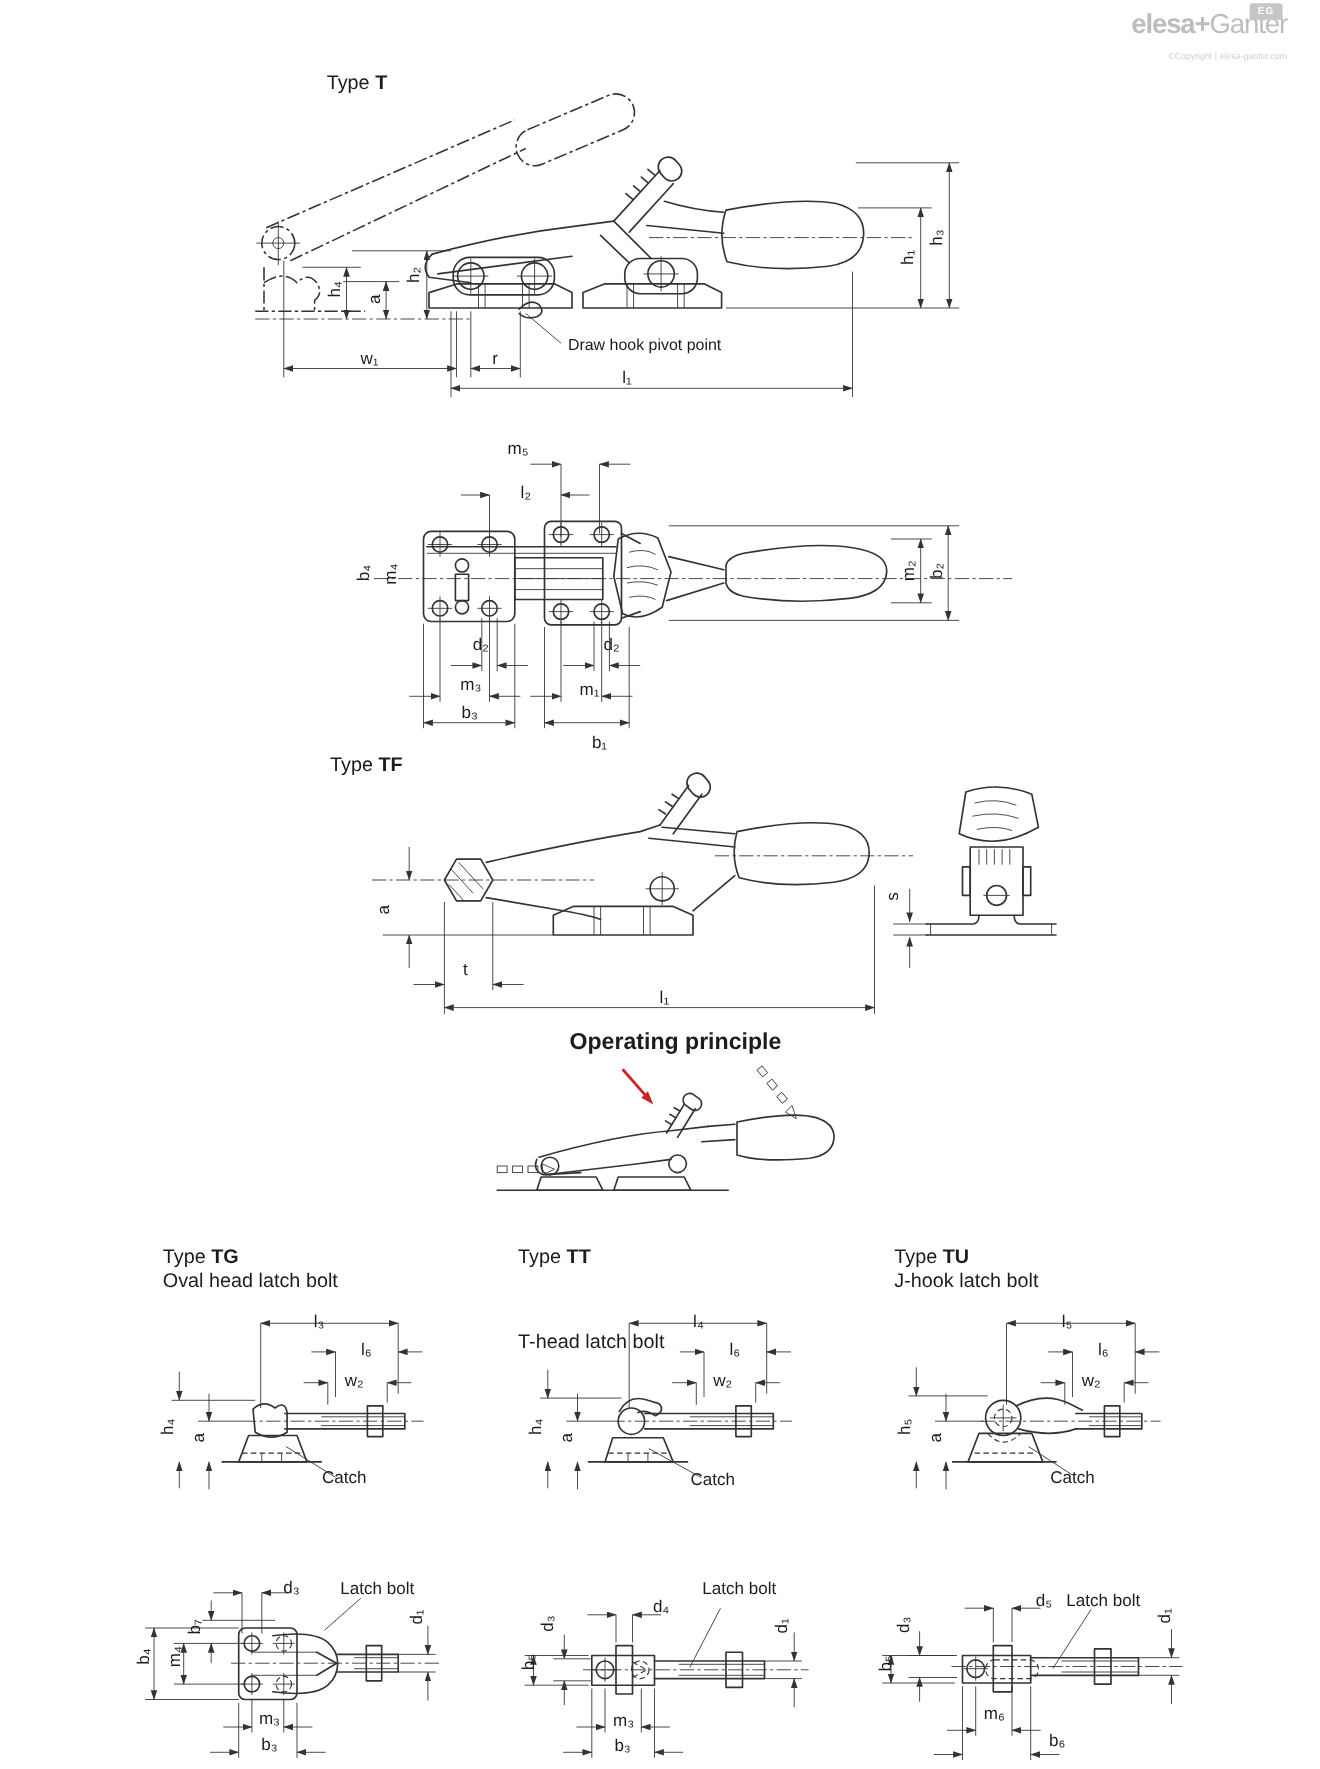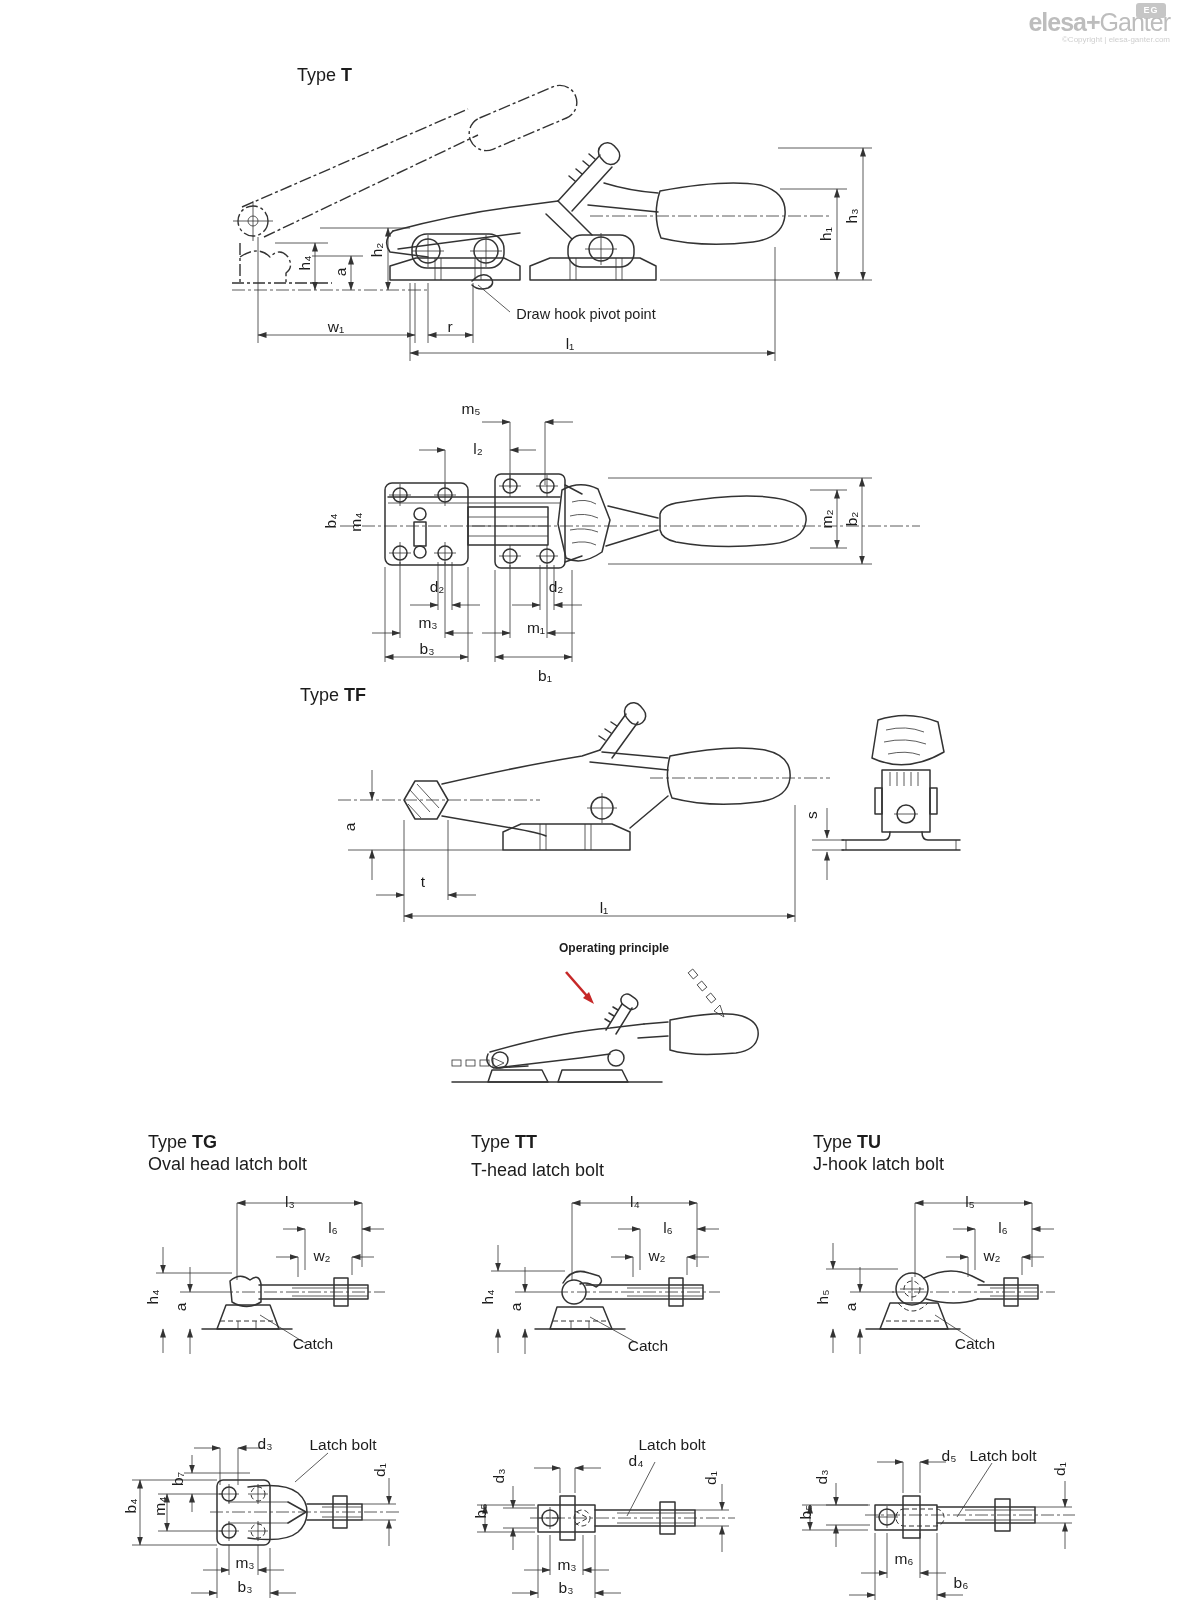--- a/index.html
+++ b/index.html
@@ -14,21 +14,21 @@
   .od{stroke:#333;stroke-width:1.4;fill:none;stroke-dasharray:12 3 3 3;stroke-linejoin:round}
   .L,.R,.T{position:absolute;color:#1c1c1c;font-size:15.5px;white-space:nowrap}
   .L{transform:translate(-50%,-50%)}
   .R{transform:translate(-50%,-50%) rotate(-90deg)}
   .T{font-size:18px;line-height:19px}
   .note{font-size:14.5px}
   .ttl b{font-weight:bold}
   #logo{position:absolute;top:10px;left:990px;width:180px;text-align:right;color:#bdbdbd}
   #logo .brand{font-weight:bold;font-size:25px;letter-spacing:-1px;line-height:24px}
   #logo .brand .g{font-weight:normal}
-  #logo .cp{font-size:8px;color:#cfcfcf;margin-top:1px}
+  #logo .cp{font-size:8px;color:#cfcfcf;margin-top:13px}
   #badge{position:absolute;top:3px;left:1136px;width:30px;height:15px;background:#c6c6c6;border-radius:3px;
          color:#fff;font-size:9px;font-weight:bold;text-align:center;line-height:15px;letter-spacing:1px}
 </style>
 </head>
 <body>
 
 <div id="page">
 
   <svg width="0" height="0">
     <defs>
@@ -244,21 +244,21 @@
     <line class="th" x1="522" y1="140" x2="554" y2="140"></line>
       <line class="th" x1="522" y1="150" x2="554" y2="150"></line>
     <line class="a1" x1="537" y1="108" x2="537" y2="138"></line>
       <line class="a1" x1="537" y1="180" x2="537" y2="152"></line>
   </svg>
   <span class="R" style="left:350px;top:827px">a</span>
   <span class="L" style="left:423px;top:882px">t</span>
   <span class="L" style="left:604px;top:908px">l₁</span>
   <span class="R" style="left:812px;top:815px">s</span>
 
-  <span class="L" style="left:614px;top:948px;font-weight:bold;font-size:12px">Operating principle</span>
+  <span class="L" style="left:614px;top:948px;font-weight:bold;font-size:21px">Operating principle</span>
   <svg style="left:430px;top:960px" width="340" height="135" viewBox="0 0 340 135">
     <line class="s" x1="22" y1="122" x2="232" y2="122"></line>
     <path class="s" d="M58,122 L62,110 L112,110 L118,122 Z M128,122 L132,110 L192,110 L198,122 Z"></path>
     <path class="s" d="M58,94 Q54,104 64,108 L98,106"></path>
     <path class="s" d="M60,92 Q130,72 180,68 L214,64"></path>
     <path class="s" d="M66,108 L150,98 L180,94"></path>
     <circle class="s" cx="70" cy="100" r="8"></circle>
       <circle class="s" cx="186" cy="98" r="8"></circle>
     <path class="s" d="M176,70 L192,44 M186,74 L202,48"></path>
     <rect class="s" x="-5" y="-8" width="12" height="18" rx="6" transform="translate(198,42) rotate(-55)"></rect>
@@ -273,21 +273,21 @@
     <polygon class="th" points="294,57 290,45 284,51"></polygon>
     <rect class="th" x="22" y="100" width="9" height="6"></rect>
       <rect class="th" x="36" y="100" width="9" height="6"></rect>
       <rect class="th" x="50" y="100" width="9" height="6"></rect>
     <polygon class="th" points="74,103 63,98 63,108"></polygon>
   </svg>
 
   <div class="T ttl" style="left:148px;top:1133px"><span>Type </span><b>TG</b></div>
   <div class="T" style="left:148px;top:1155px">Oval head latch bolt</div>
   <div class="T ttl" style="left:471px;top:1133px"><span>Type </span><b>TT</b></div>
-  <div class="T" style="left:471px;top:1161px">T-head latch bolt</div>
+  <div class="T" style="left:471px;top:1210px">T-head latch bolt</div>
   <div class="T ttl" style="left:813px;top:1133px"><span>Type </span><b>TU</b></div>
   <div class="T" style="left:813px;top:1155px">J-hook latch bolt</div>
 
   <svg style="left:140px;top:1155px" width="310" height="205" viewBox="0 0 310 205">
     <line class="th" x1="97" y1="48" x2="97" y2="125"></line>
       <line class="th" x1="222" y1="48" x2="222" y2="112"></line>
     <line class="dm" x1="97" y1="48" x2="222" y2="48"></line>
     <line class="th" x1="165" y1="74" x2="165" y2="115"></line>
       <line class="th" x1="212" y1="102" x2="212" y2="120"></line>
     <line class="a1" x1="143" y1="74" x2="165" y2="74"></line>
@@ -473,21 +473,21 @@
       <line class="a1" x1="164" y1="180" x2="138" y2="180"></line>
     <line class="th" x1="93" y1="145" x2="93" y2="208"></line>
       <line class="th" x1="150" y1="145" x2="150" y2="208"></line>
     <line class="a1" x1="67" y1="203" x2="93" y2="203"></line>
       <line class="a1" x1="176" y1="203" x2="150" y2="203"></line>
     <line class="th" x1="250" y1="120" x2="284" y2="120"></line>
       <line class="th" x1="250" y1="136" x2="284" y2="136"></line>
     <line class="a1" x1="277" y1="94" x2="277" y2="120"></line>
       <line class="a1" x1="277" y1="162" x2="277" y2="136"></line>
   </svg>
-  <span class="L" style="left:636px;top:1461px">d₄</span>
+  <span class="L" style="left:601px;top:1461px">d₄</span>
   <span class="L" style="left:672px;top:1445px">Latch bolt</span>
   <span class="R" style="left:711px;top:1478px">d₁</span>
   <span class="R" style="left:499px;top:1476px">d₃</span>
   <span class="R" style="left:481px;top:1511px">b₅</span>
   <span class="L" style="left:567px;top:1565px">m₃</span>
   <span class="L" style="left:566px;top:1588px">b₃</span>
 
   <svg style="left:770px;top:1390px" width="340" height="215" viewBox="0 0 340 215">
     <rect class="s" x="105" y="115" width="62" height="25"></rect>
     <rect class="s" x="133" y="106" width="17" height="42"></rect>

